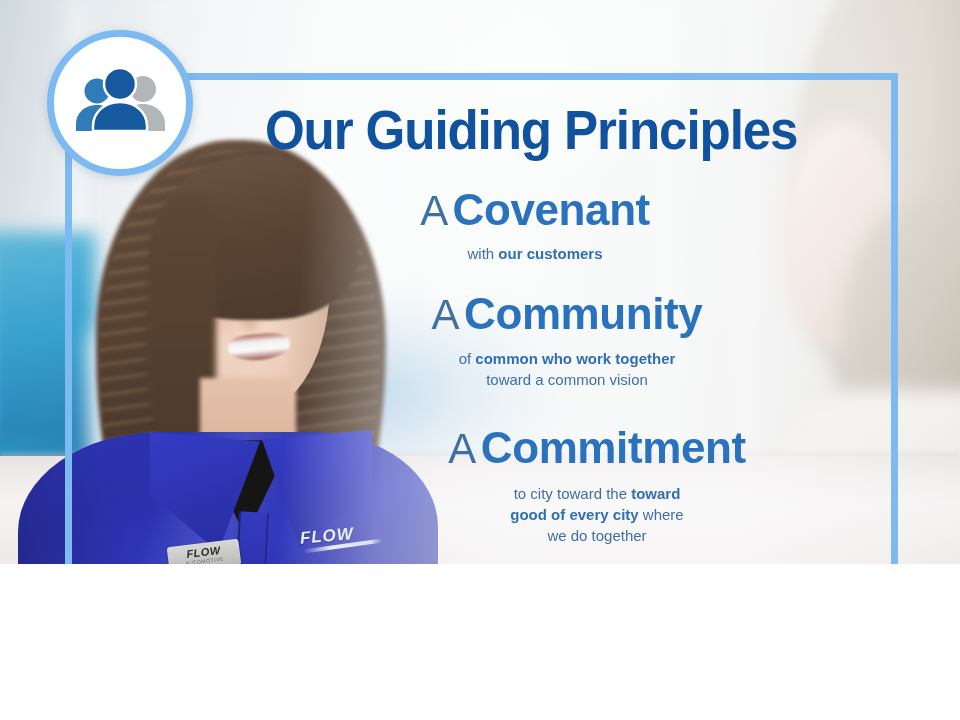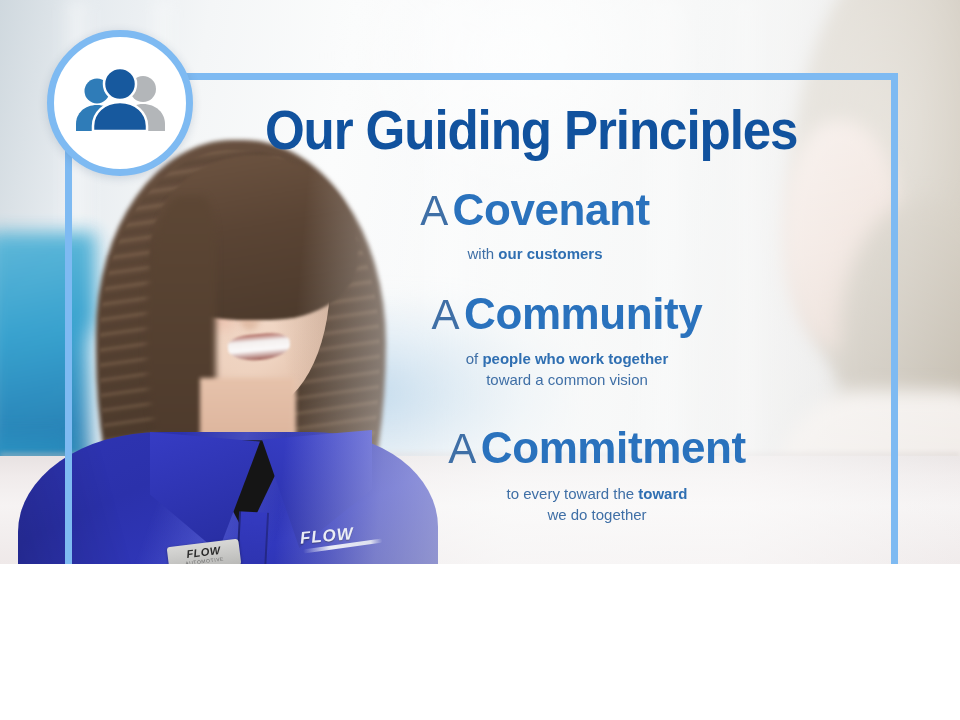--- a/index.html
+++ b/index.html
@@ -549,26 +549,27 @@
   <div class="principles" id="principles-list">
       <div class="principle covenant">
         <div class="p-head"><span class="p-article">A</span> <span class="p-keyword">Covenant</span></div>
         <div class="p-sub">
           <div><span>with </span><b>our customers</b></div>
         </div>
       </div>
       <div class="principle community">
         <div class="p-head"><span class="p-article">A</span> <span class="p-keyword">Community</span></div>
         <div class="p-sub">
-          <div><span>of </span><b>people who work together</b></div>
+          <div><span>of </span><b>common who work together</b></div>
           <div><span>toward a common vision</span></div>
         </div>
       </div>
       <div class="principle commitment">
         <div class="p-head"><span class="p-article">A</span> <span class="p-keyword">Commitment</span></div>
         <div class="p-sub">
-          <div><span>to every toward the </span><b>toward</b></div>
+          <div><span>to city toward the </span><b>toward</b></div>
+          <div><b>good of every city</b><span> where</span></div>
           <div><span>we do together</span></div>
         </div>
       </div>
     </div>
 
 </div>
 
 </body></html>

